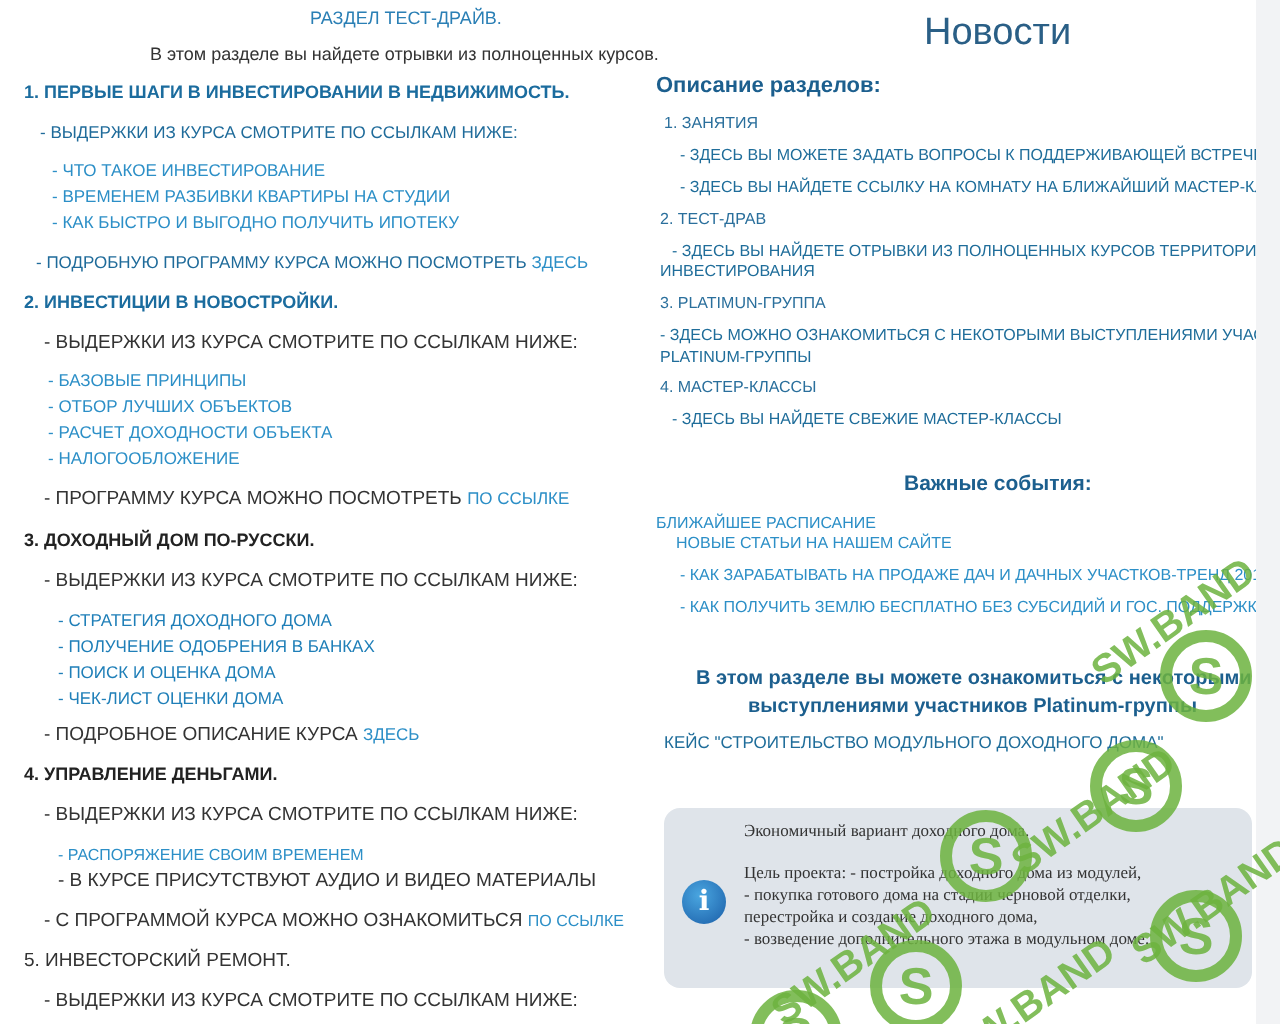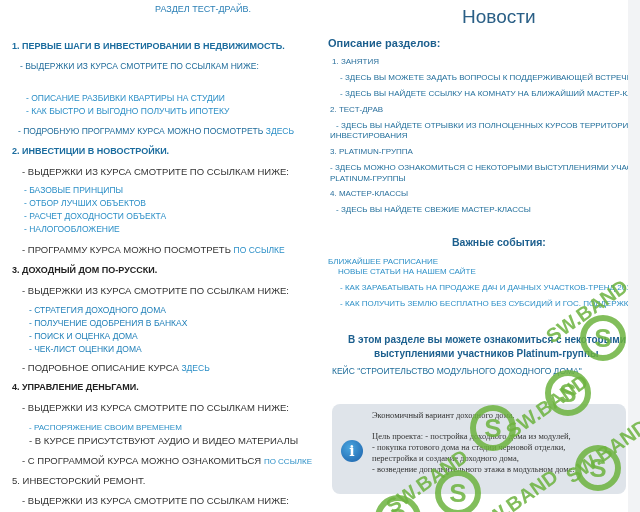--- a/index.html
+++ b/index.html
@@ -41,24 +41,26 @@
         transform:rotate(-35deg); white-space:nowrap; pointer-events:none; }
   .wm-c { position:absolute; width:34px; height:34px; border-radius:50%; border:6px solid #6db33f;
           opacity:0.85; pointer-events:none; color:#6db33f; font-weight:bold; font-size:26px;
           text-align:center; line-height:34px; }
 </style>
 </head>
 <body>
 
 <div class="left">
   <div class="ln h-blue" style="left:155px;top:4px;font-size:9px;color:#2a7fb5;font-weight:normal;">РАЗДЕЛ ТЕСТ-ДРАЙВ.</div>
+  <div class="ln plain" style="left:75px;top:22px;font-size:9px;">В этом разделе вы найдете отрывки из полноценных курсов.</div>
 
   <div class="ln h-blue" style="left:12px;top:41px;font-size:9px;">1. ПЕРВЫЕ ШАГИ В ИНВЕСТИРОВАНИИ В НЕДВИЖИМОСТЬ.</div>
   <div class="ln blue-txt" style="left:20px;top:61px;font-size:8.5px;">- ВЫДЕРЖКИ ИЗ КУРСА СМОТРИТЕ ПО ССЫЛКАМ НИЖЕ:</div>
-  <div class="ln lnk-s" style="left:26px;top:93px;">- ОПИСАНИЕ РАЗБИВКИ КВАРТИРЫ НА СТУДИИ</div>
+  <div class="ln lnk-s" style="left:26px;top:80px;">- ЧТО ТАКОЕ ИНВЕСТИРОВАНИЕ</div>
+  <div class="ln lnk-s" style="left:26px;top:93px;">- ВРЕМЕНЕМ РАЗБИВКИ КВАРТИРЫ НА СТУДИИ</div>
   <div class="ln lnk-s" style="left:26px;top:106px;">- КАК БЫСТРО И ВЫГОДНО ПОЛУЧИТЬ ИПОТЕКУ</div>
   <div class="ln blue-txt" style="left:18px;top:126px;font-size:8.5px;">
     <span>- ПОДРОБНУЮ ПРОГРАММУ КУРСА МОЖНО ПОСМОТРЕТЬ</span>
     <span class="link">ЗДЕСЬ</span>
   </div>
 
   <div class="ln h-blue" style="left:12px;top:146px;font-size:9px;">2. ИНВЕСТИЦИИ В НОВОСТРОЙКИ.</div>
   <div class="ln plain" style="left:22px;top:166px;font-size:9.5px;">- ВЫДЕРЖКИ ИЗ КУРСА СМОТРИТЕ ПО ССЫЛКАМ НИЖЕ:</div>
   <div class="ln lnk-s" style="left:24px;top:185px;">- БАЗОВЫЕ ПРИНЦИПЫ</div>
   <div class="ln lnk-s" style="left:24px;top:198px;">- ОТБОР ЛУЧШИХ ОБЪЕКТОВ</div>

